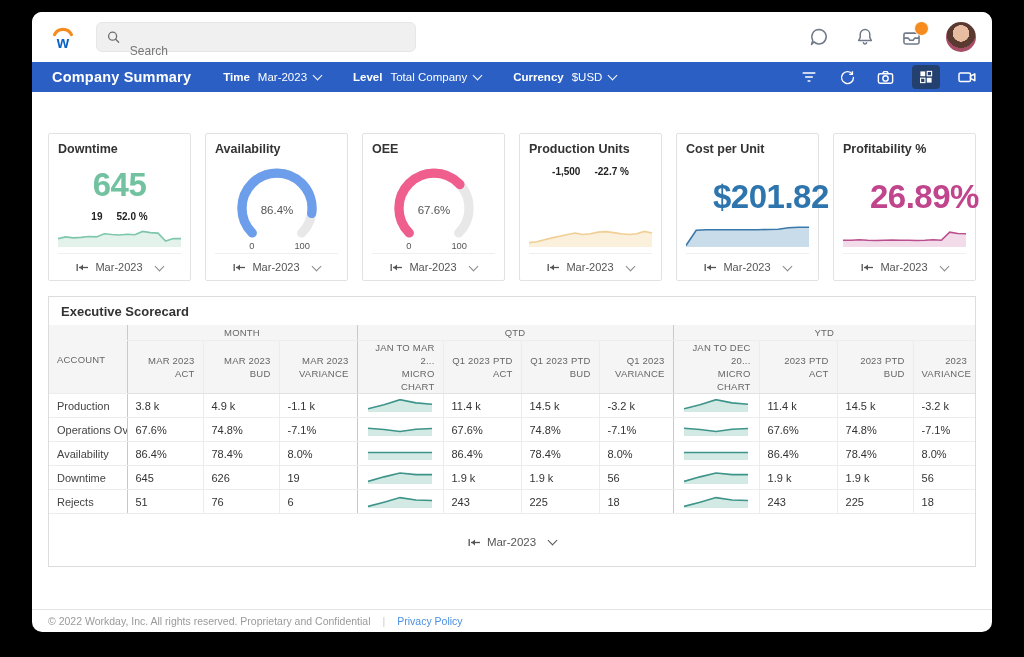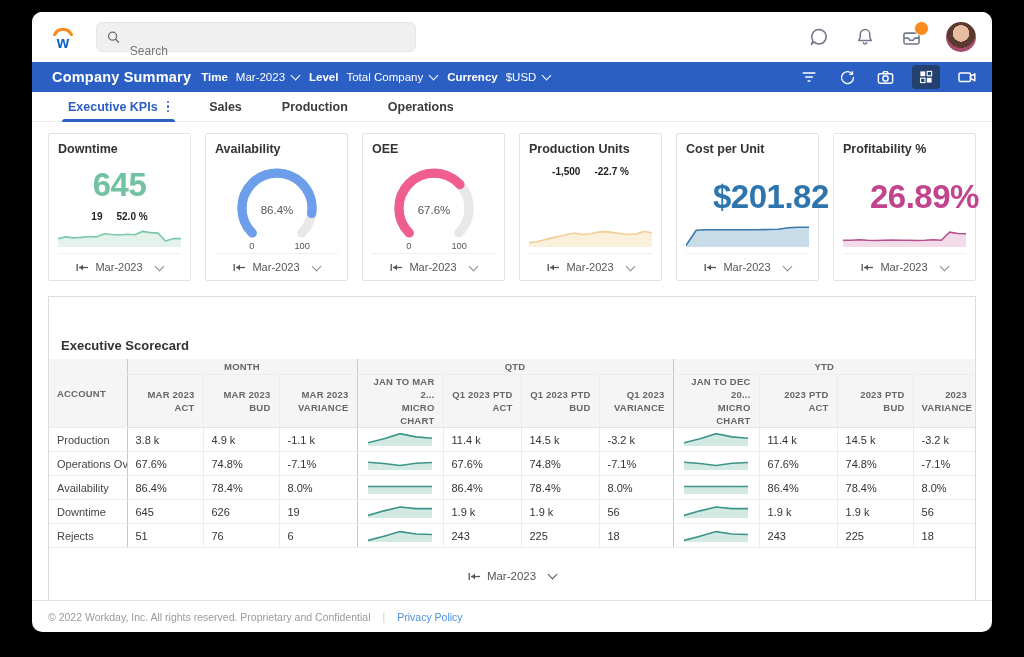--- a/index.html
+++ b/index.html
@@ -14,21 +14,21 @@
   .search input{border:none;background:transparent;outline:none;font-size:12px;color:#444;margin-left:8px;width:100%;
     font-family:"Liberation Sans",sans-serif;margin-top:27px;}
   .tb-icons{position:absolute;right:16px;top:0;height:50px;display:flex;align-items:center;gap:24px;}
   .ticon{position:relative;width:22px;height:22px;display:flex;align-items:center;justify-content:center;cursor:pointer;}
   .badge{position:absolute;top:-5px;right:-7px;width:13px;height:13px;border-radius:50%;background:#F68B1F;border:1.5px solid #fff;}
   .avatar{width:30px;height:30px;border-radius:50%;overflow:hidden;position:relative;
     background:radial-gradient(circle at 50% 38%, #e8bca0 0 34%, #5a3a30 35% 60%, #a64e66 61%);}
   
   .bluebar{position:absolute;left:0;top:50px;width:100%;height:30px;background:#2B5FC4;display:flex;align-items:center;color:#fff;}
   .bb-title{font-size:14.5px;font-weight:bold;margin-left:20px;letter-spacing:.2px;}
-  .bb-group{display:flex;margin-left:10px;font-size:11.5px;}
+  .bb-group{display:flex;margin-left:32px;font-size:11.5px;}
   .bb-label{font-weight:bold;margin-right:8px;}
   .bb-value{display:flex;align-items:center;cursor:pointer;}
   .chev{display:inline-block;width:6px;height:6px;border-right:1.5px solid currentColor;border-bottom:1.5px solid currentColor;
     transform:rotate(45deg);margin-left:7px;margin-top:-3px;}
   .bb-icons{position:absolute;right:14px;top:0;height:30px;display:flex;align-items:center;gap:16px;}
   .bicon{width:22px;height:22px;display:flex;align-items:center;justify-content:center;cursor:pointer;}
   .bicon.active{background:#24406E;border-radius:4px;width:28px;height:24px;}
   
   .tabs{position:absolute;left:0;top:80px;width:100%;height:30px;background:#fff;border-bottom:1px solid #ededed;
     display:flex;align-items:center;padding-left:36px;box-sizing:border-box;gap:40px;}
@@ -51,38 +51,38 @@
     font-size:11px;color:#555;gap:0;cursor:pointer;}
   .cardfoot .chev{border-color:#888;margin-top:-2px;}
   .psel{display:flex;align-items:center;gap:6px;}
   .gauge{display:block;margin:0 auto;width:116px;height:92px;margin-top:2px;}
   .gt{fill:none;stroke:#e8e8e8;stroke-width:8.5;stroke-linecap:round;}
   .gv{fill:none;stroke-width:8.5;stroke-linecap:round;}
   .gc{font-size:10.5px;fill:#555;text-anchor:middle;font-family:"Liberation Sans",sans-serif;}
   .gmm{font-size:8.5px;fill:#555;text-anchor:middle;font-family:"Liberation Sans",sans-serif;}
   
   .panel{position:absolute;left:16px;top:284px;width:928px;background:#fff;border:1px solid #dcdcdc;box-sizing:border-box;}
-  .panel-title{font-size:13px;font-weight:bold;color:#333;padding:7px 12px 6px 12px;margin-top:34px;}
+  .panel-title{font-size:13px;font-weight:bold;color:#333;padding:7px 12px 6px 12px;}
   table.sc{border-collapse:collapse;width:100%;table-layout:fixed;}
   .sc thead{background:#f5f5f5;}
-  .sc th{font-weight:bold;color:#666;font-size:9.5px;letter-spacing:.2px;padding:0 8px;}
+  .sc th{font-weight:normal;color:#666;font-size:9.5px;letter-spacing:.2px;padding:0 8px;}
   .sc .grow th{height:15px;border-bottom:1px solid #ededed;text-align:center;}
   .sc .shead th{height:38px;text-align:right;vertical-align:middle;line-height:13px;border-bottom:1px solid #e2e2e2;}
   .sc th.acct{ text-align:left;vertical-align:middle;font-size:9.5px;color:#666;}
   .sc td{font-size:11px;color:#333;text-align:left;padding:0 8px;height:19px;border-bottom:1px solid #ececec;}
   .sc td.acct{text-align:left;color:#444;white-space:nowrap;overflow:hidden;}
   .sc .vsep{border-left:1px solid #c9c9c9;}
   .sc .lsep{border-left:1px solid #ececec;}
   .sc td.mc{padding:2px 0;}
   .mcbox{width:64px;height:13px;margin:0 auto;}
   .mcbox svg{display:block;width:100%;height:100%;}
   .panel-foot{height:52px;display:flex;align-items:flex-start;justify-content:center;padding-top:22px;box-sizing:border-box;
     font-size:11.5px;color:#555;}
   
-  .wfoot{position:absolute;left:0;bottom:0;width:100%;height:32px;border-top:1px solid #e3e3e3;
+  .wfoot{position:absolute;left:0;bottom:0;width:100%;height:23px;border-top:1px solid #e3e3e3;
     display:flex;align-items:center;padding-left:16px;box-sizing:border-box;font-size:10.5px;color:#9a9a9a;}
   .wfoot .sep{color:#ccc;margin:0 12px;}
   .wfoot a{color:#4a90e2;text-decoration:none;font-size:10.5px;}
 </style>
 </head>
 <body>
 
 <div class="win">
 
   <div class="topbar">
@@ -176,40 +176,20 @@
       </div>
       <div class="bicon">
         <svg width="20" height="20" viewBox="0 0 20 20">
           <rect x="2" y="6" width="11.5" height="8.5" rx="1.6" fill="none" stroke="#fff" stroke-width="1.5"></rect>
           <path d="M13.5 9.2l4.3-2.4v6.9l-4.3-2.4z" fill="none" stroke="#fff" stroke-width="1.5" stroke-linejoin="round"></path>
         </svg>
       </div>
     </div>
   </div>
 
-  <div class="tabs">
-    <div class="tab active">
-      <span>Executive KPIs</span>
-      <span class="kebab">
-          <i></i>
-          <i></i>
-          <i></i>
-        </span>
-      <span class="underline"></span>
-    </div>
-    <div class="tab">
-      <span>Sales</span>
-    </div>
-    <div class="tab">
-      <span>Production</span>
-    </div>
-    <div class="tab">
-      <span>Operations</span>
-    </div>
-  </div>
 
   <div class="cards">
 
     <div class="card">
       <div class="card-title">Downtime</div>
       <div class="big" style="color: rgb(114, 194, 161);">645</div>
       <div class="deltas">
         <span>19</span>
         <span>52.0 %</span>
       </div>

